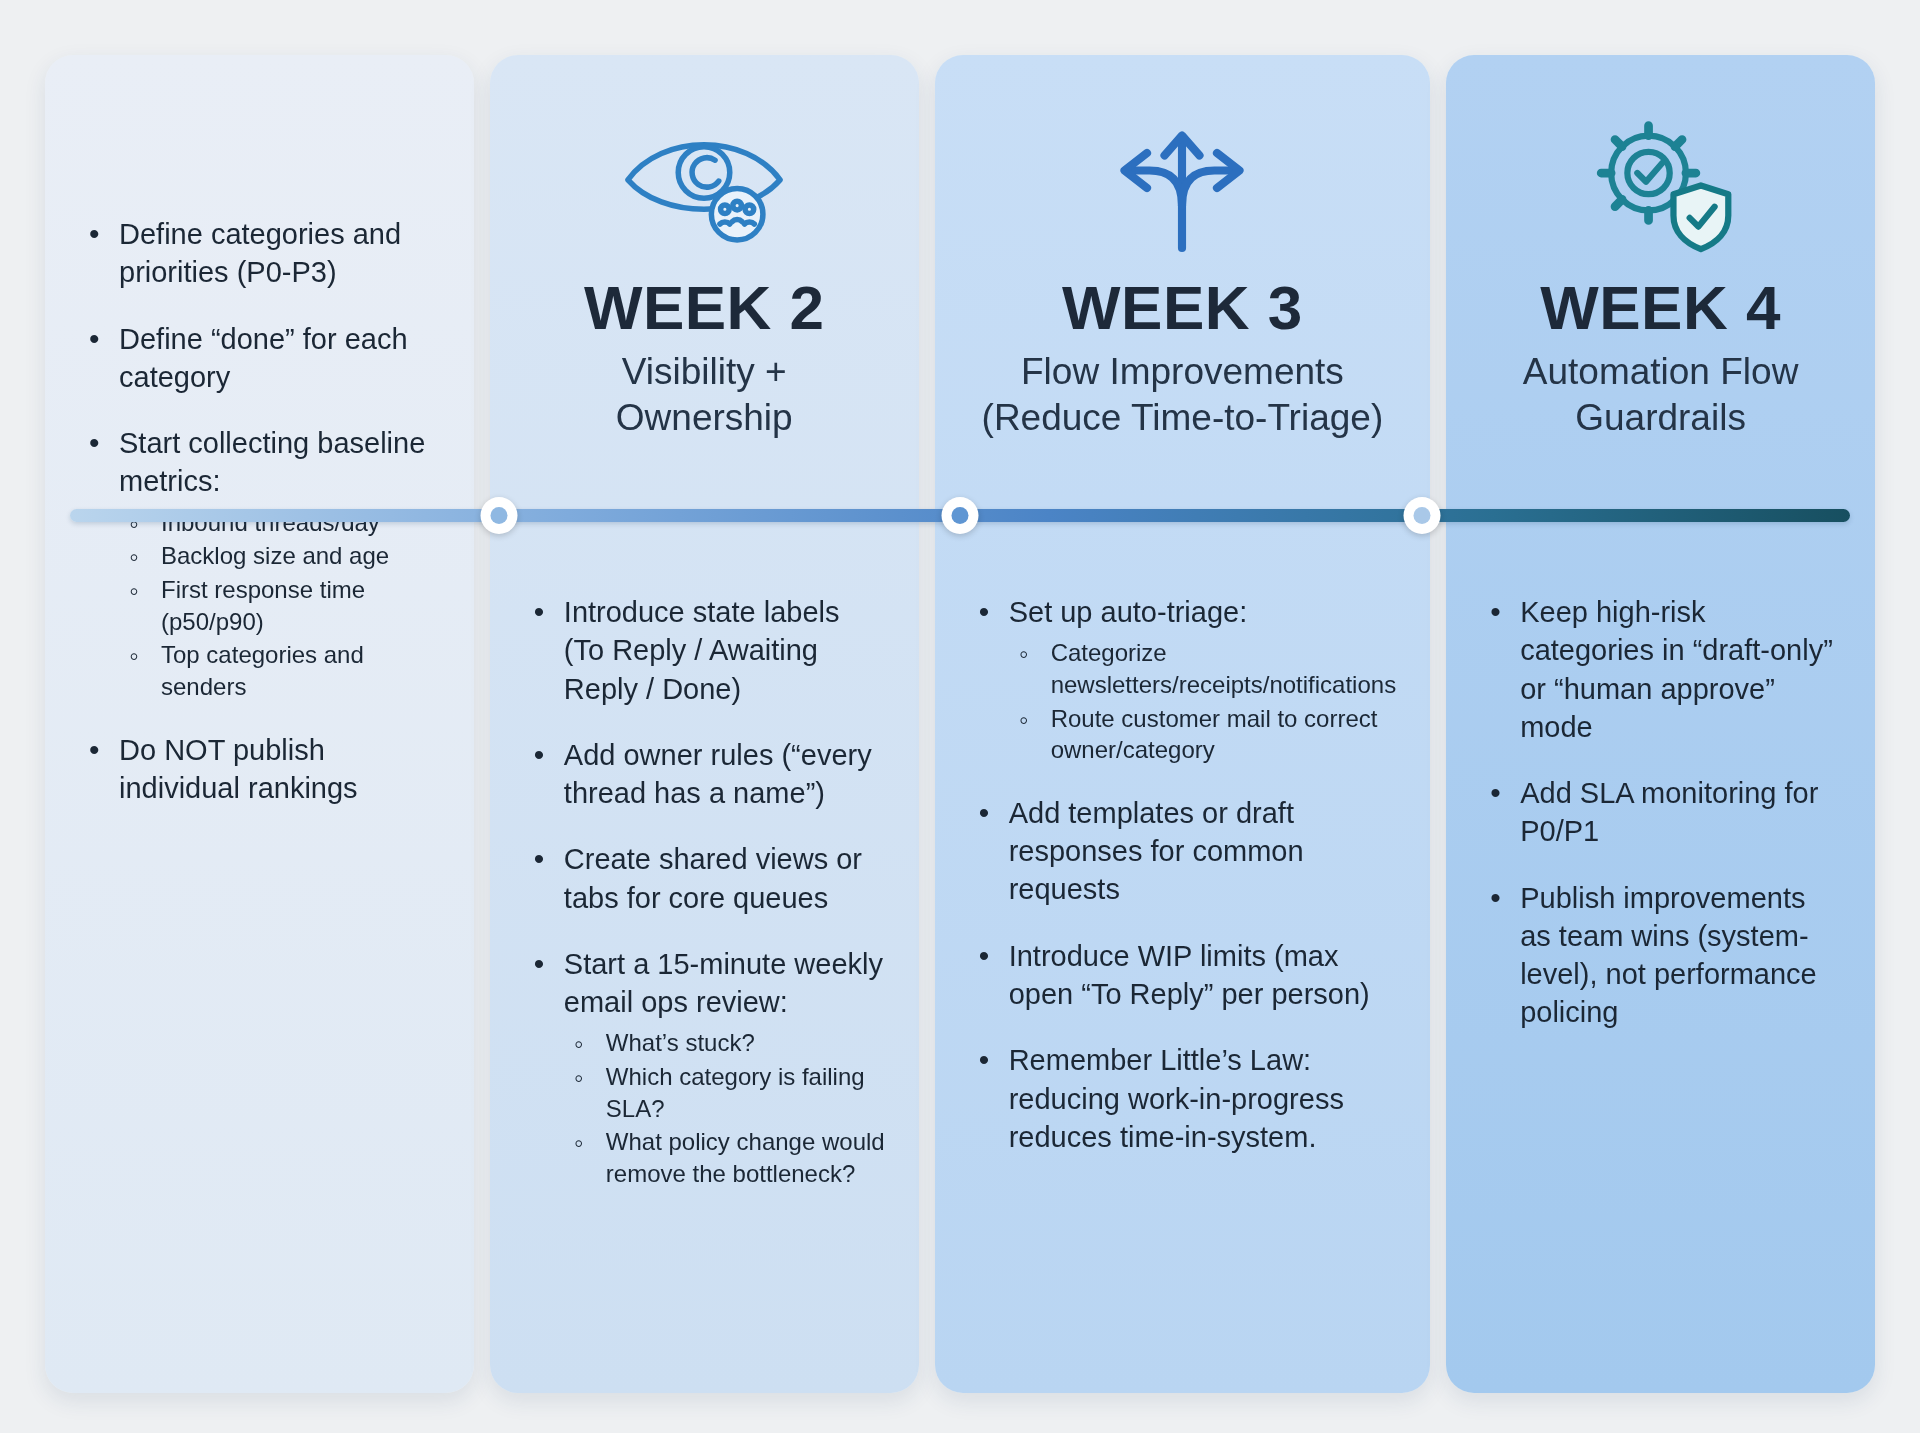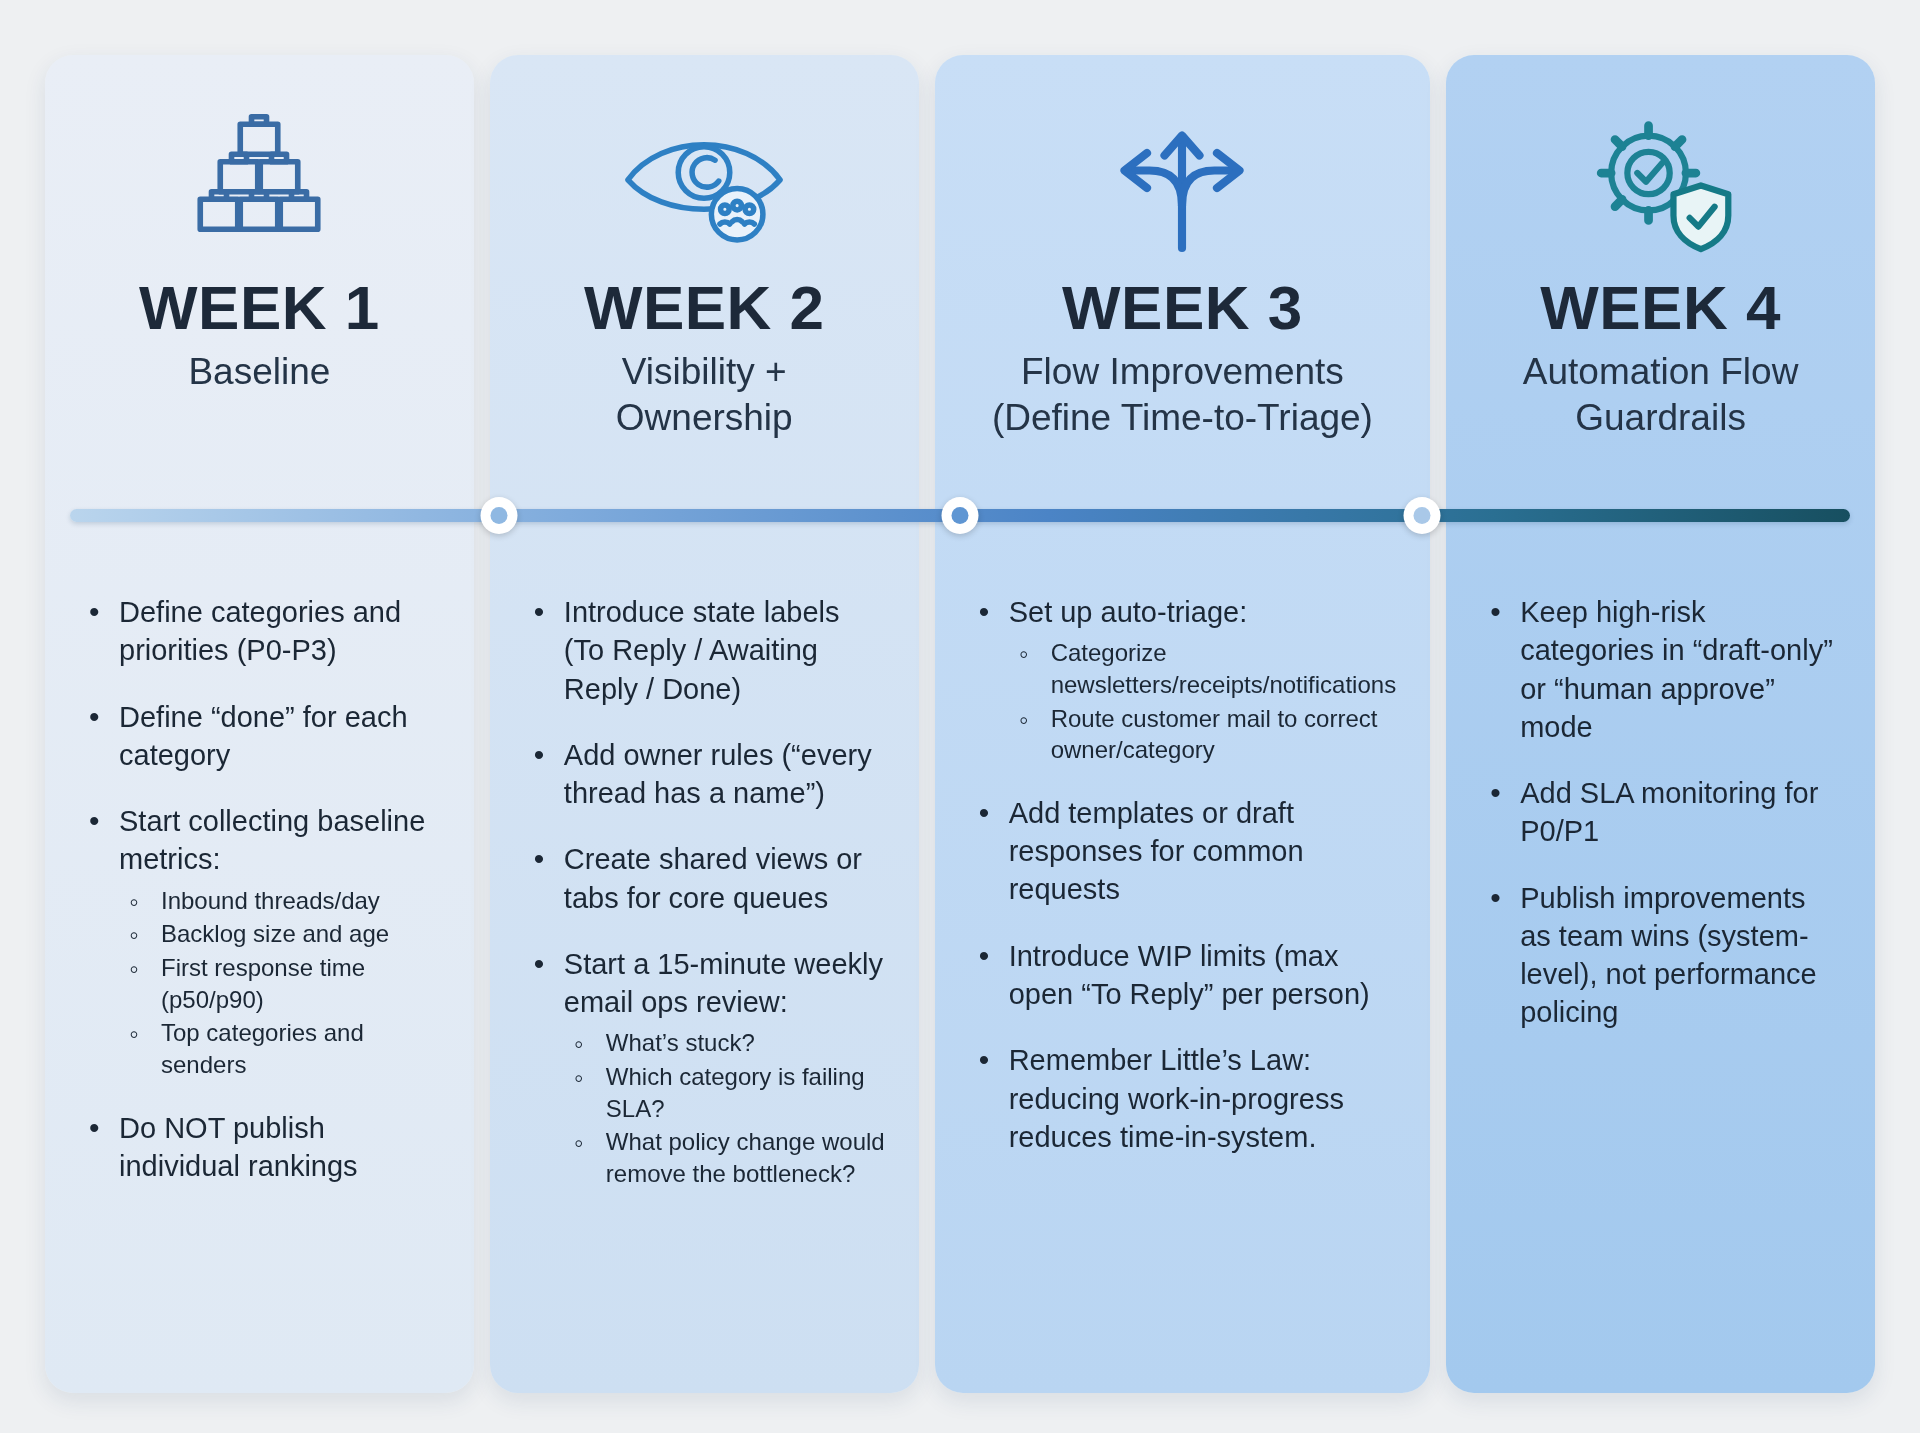--- a/index.html
+++ b/index.html
@@ -83,40 +83,20 @@
   svg{display:block;}
 </style>
 </head>
 <body>
 
 <div class="stage">
 
   <div class="row">
 
     <section class="card card1">
-      <div class="card-top">
-        <div class="icon-box">
-          <svg width="150" height="140" viewBox="0 0 120 110" fill="none" stroke="#3a6ca5" stroke-width="4.5" stroke-linejoin="round">
-            <rect x="45" y="8" width="30" height="24"></rect>
-              <rect x="54" y="2" width="12" height="6"></rect>
-            <rect x="29" y="38" width="30" height="24"></rect>
-              <rect x="61" y="38" width="30" height="24"></rect>
-            <rect x="38" y="32" width="12" height="6"></rect>
-              <rect x="70" y="32" width="12" height="6"></rect>
-            <rect x="13" y="68" width="30" height="24"></rect>
-              <rect x="45" y="68" width="30" height="24"></rect>
-              <rect x="77" y="68" width="30" height="24"></rect>
-            <rect x="22" y="62" width="12" height="6"></rect>
-              <rect x="54" y="62" width="12" height="6"></rect>
-              <rect x="86" y="62" width="12" height="6"></rect>
-          </svg>
-        </div>
-        <h2 class="week">WEEK 1</h2>
-        <div class="subtitle">Baseline</div>
-      </div>
       <ul class="bullets">
           <li><span>Define categories and priorities (P0-P3)</span></li>
           <li><span>Define “done” for each category</span></li>
           <li><span>Start collecting baseline metrics:</span><ul class="sub">
               <li>Inbound threads/day</li>
               <li>Backlog size and age</li>
               <li>First response time (p50/p90)</li>
               <li>Top categories and senders</li>
             </ul></li>
           <li><span>Do NOT publish individual rankings</span></li>
@@ -163,21 +143,21 @@
             <path d="M60 78 V26"></path>
               <path d="M46 38 L60 22 L74 38"></path>
             <path d="M60 78 C60 56 48 50 34 50 H20"></path>
               <path d="M32 36 L14 50 L32 64"></path>
             <path d="M60 78 C60 56 72 50 86 50 H100"></path>
               <path d="M88 36 L106 50 L88 64"></path>
           </svg>
         </div>
         <h2 class="week">WEEK 3</h2>
         <div class="subtitle">Flow Improvements
-(Define Time-to-Triage)</div>
+(Reduce Time-to-Triage)</div>
       </div>
       <ul class="bullets">
           <li><span>Set up auto-triage:</span><ul class="sub">
               <li>Categorize newsletters/receipts/notifications</li>
               <li>Route customer mail to correct owner/category</li>
             </ul></li>
           <li><span>Add templates or draft responses for common requests</span></li>
           <li><span>Introduce WIP limits (max open “To Reply” per person)</span></li>
           <li class="em"><span>Remember Little’s Law: reducing work-in-progress reduces time-in-system.</span></li>
         </ul>

